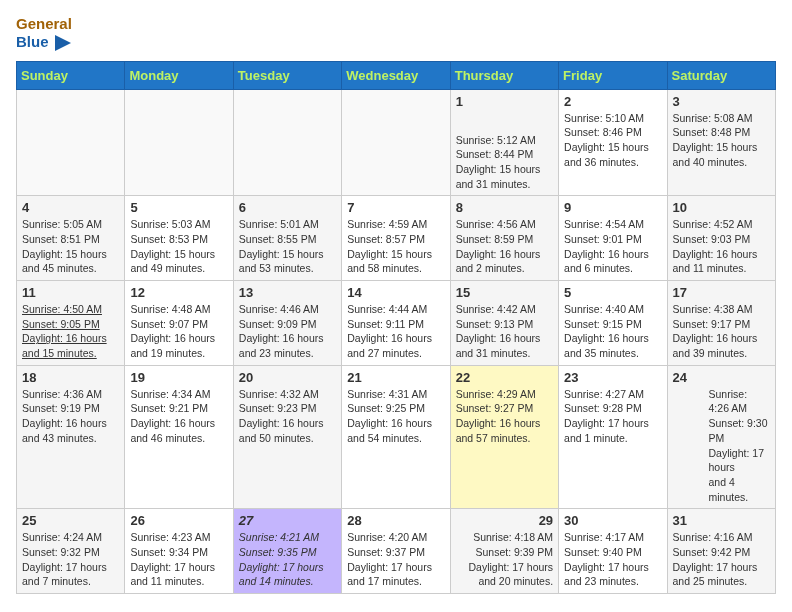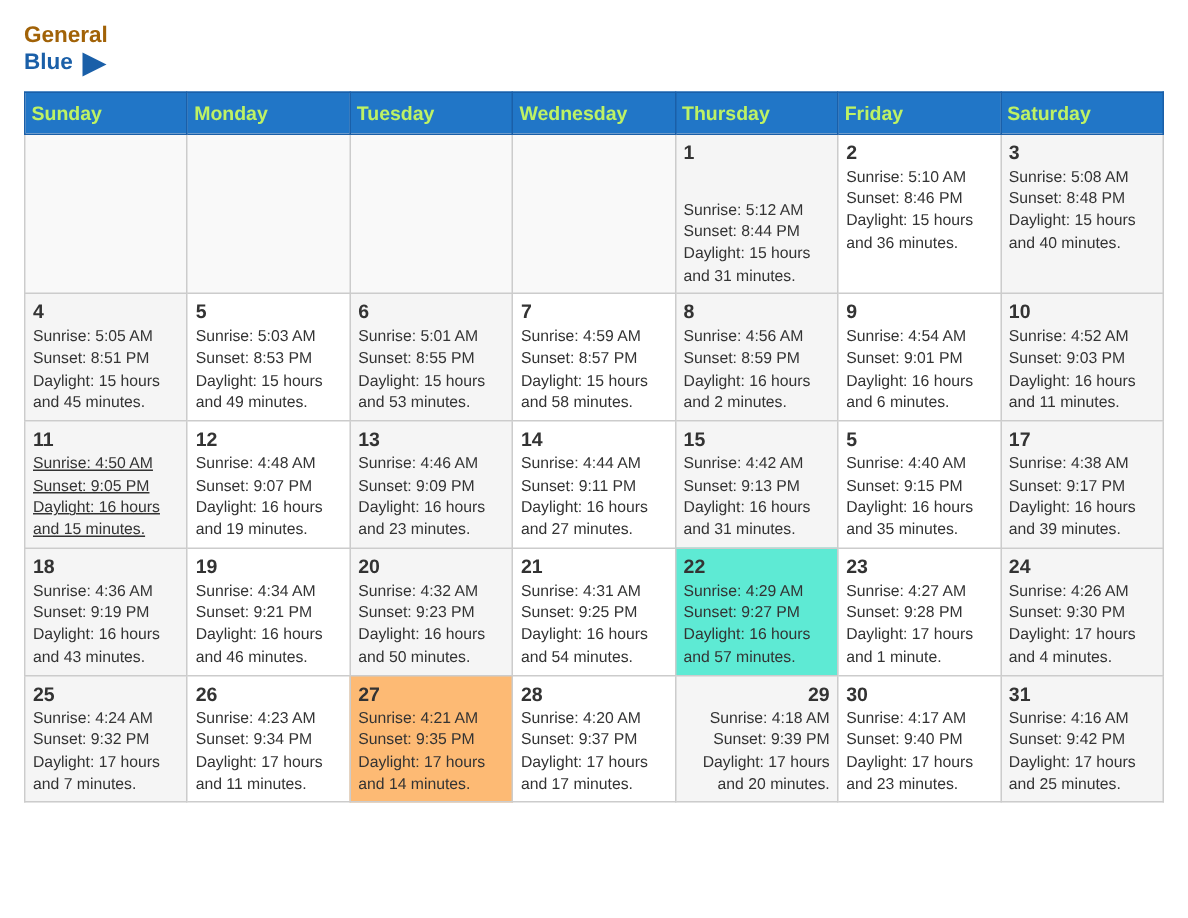--- a/index.html
+++ b/index.html
@@ -267,58 +267,58 @@
 Daylight: 16 hours
 and 50 minutes.</div>
         </td>
         <td style="background-color: rgb(255, 255, 255);">
           <span class="day-number">21</span>
           <div class="day-info" style="white-space: pre-line;">Sunrise: 4:31 AM
 Sunset: 9:25 PM
 Daylight: 16 hours
 and 54 minutes.</div>
         </td>
-        <td style="background-color: #5eead4;">
+        <td style="background-color: #fef9c3;">
           <span class="day-number">22</span>
           <div class="day-info" style="white-space: pre-line;">Sunrise: 4:29 AM
 Sunset: 9:27 PM
 Daylight: 16 hours
 and 57 minutes.</div>
         </td>
         <td style="background-color: rgb(255, 255, 255);">
           <span class="day-number">23</span>
           <div class="day-info" style="white-space: pre-line;">Sunrise: 4:27 AM
 Sunset: 9:28 PM
 Daylight: 17 hours
 and 1 minute.</div>
         </td>
         <td style="background-color: rgb(245, 245, 245);">
           <span class="day-number">24</span>
-          <div class="day-info" style="white-space: pre-line;">Sunrise: 4:26 AM
+          <div class="day-info" style="white-space: pre-line; margin-left: 36px;">Sunrise: 4:26 AM
 Sunset: 9:30 PM
 Daylight: 17 hours
 and 4 minutes.</div>
         </td>
       </tr>
       <tr>
         <td style="background-color: rgb(245, 245, 245);">
           <span class="day-number">25</span>
           <div class="day-info" style="white-space: pre-line;">Sunrise: 4:24 AM
 Sunset: 9:32 PM
 Daylight: 17 hours
 and 7 minutes.</div>
         </td>
         <td style="background-color: rgb(255, 255, 255);">
           <span class="day-number">26</span>
           <div class="day-info" style="white-space: pre-line;">Sunrise: 4:23 AM
 Sunset: 9:34 PM
 Daylight: 17 hours
 and 11 minutes.</div>
         </td>
-        <td style="background-color: #fdba74;">
+        <td style="background-color: #c4b5fd; font-style: italic;">
           <span class="day-number">27</span>
           <div class="day-info" style="white-space: pre-line;">Sunrise: 4:21 AM
 Sunset: 9:35 PM
 Daylight: 17 hours
 and 14 minutes.</div>
         </td>
         <td style="background-color: rgb(255, 255, 255);">
           <span class="day-number">28</span>
           <div class="day-info" style="white-space: pre-line;">Sunrise: 4:20 AM
 Sunset: 9:37 PM

